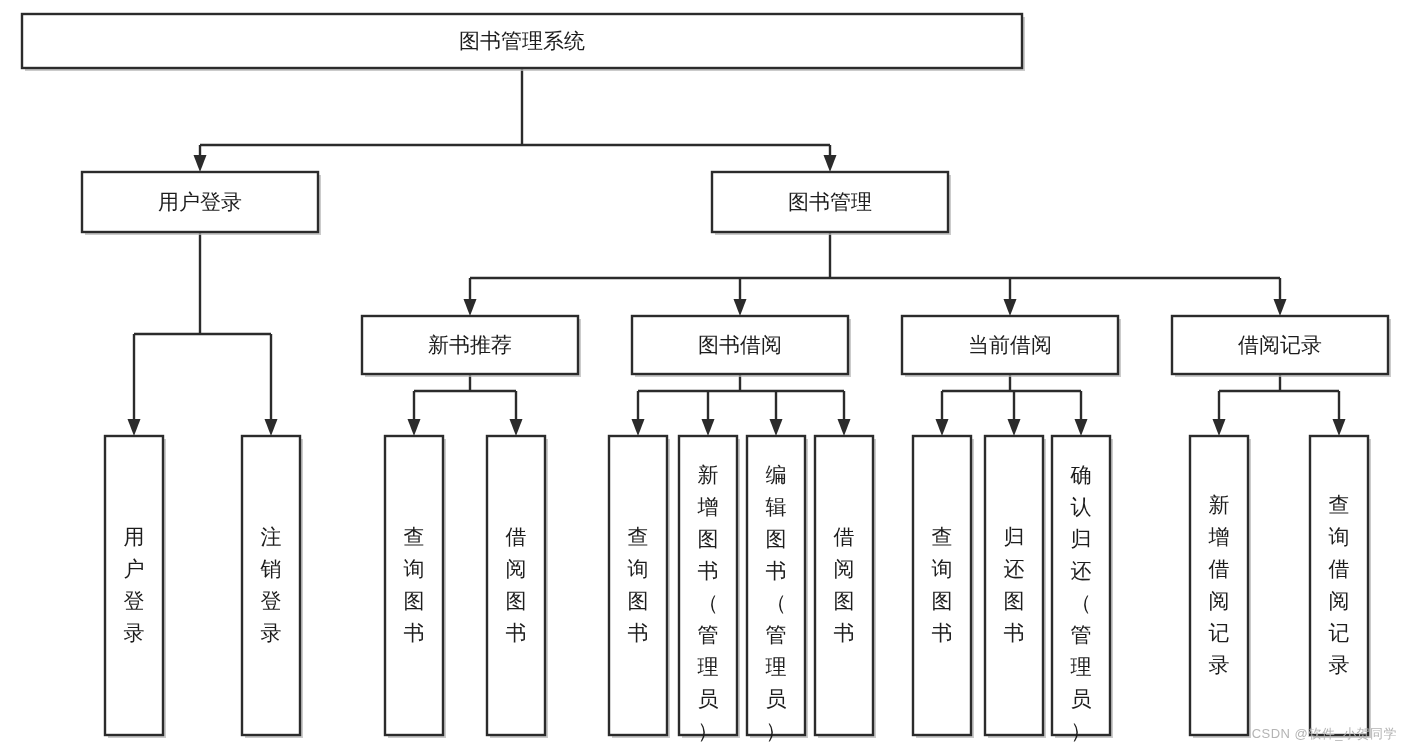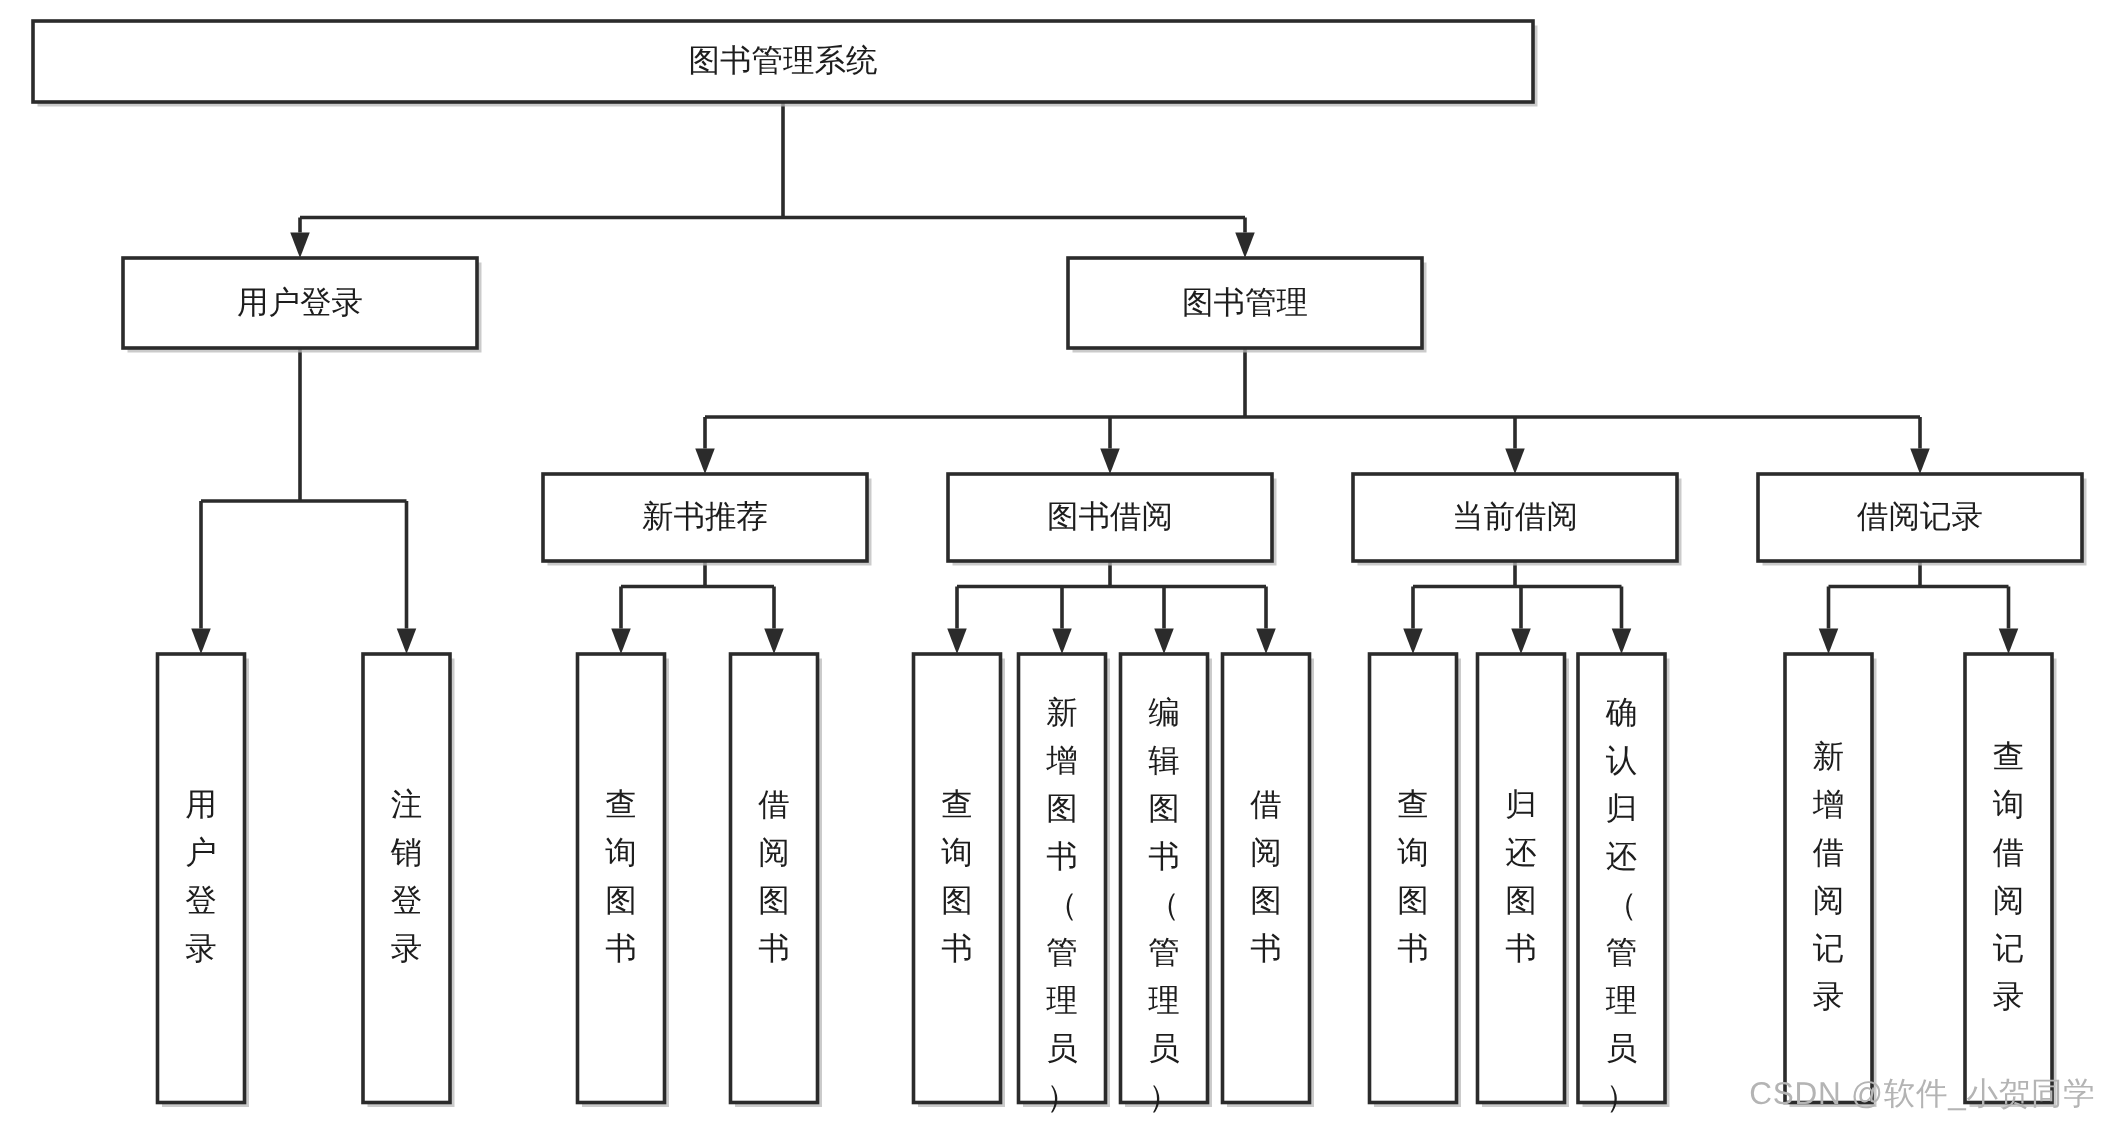--- a/index.html
+++ b/index.html
@@ -55,21 +55,21 @@
     font-size: 21px;
   }
   .label-v {
     font-size: 21px;
   }
   .watermark {
     position: absolute;
     right: 8px;
     bottom: 4px;
     font-family: "Liberation Sans", "DejaVu Sans", sans-serif;
-    font-size: 21px;
+    font-size: 13px;
     color: #b4b4b4;
     letter-spacing: 0.5px;
     white-space: nowrap;
     pointer-events: none;
   }
 </style>
 </head>
 <body>
 
 <div id="diagram-root">

